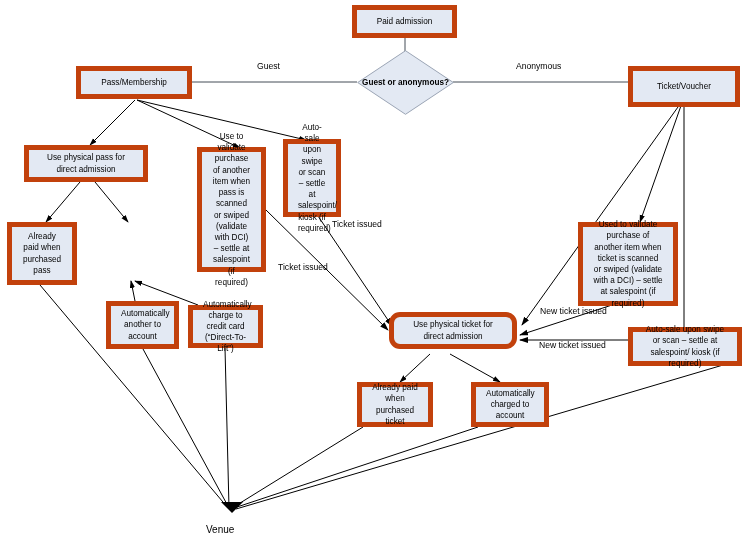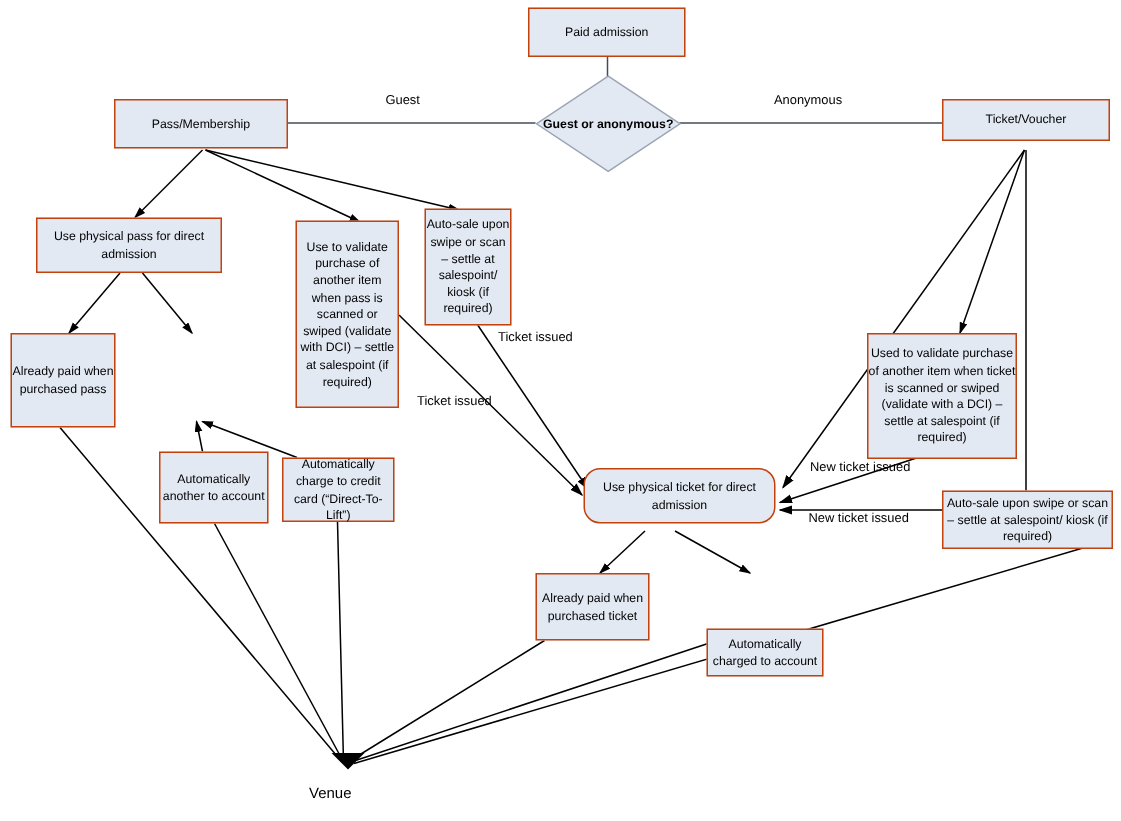--- a/index.html
+++ b/index.html
@@ -22,30 +22,30 @@
     position: absolute;
     left: 0;
     top: 0;
     width: 747px;
     height: 547px;
   }
   .node {
     position: absolute;
     box-sizing: border-box;
     background: #e3e9f3;
-    border: 1px solid #c2410c;
+    border: 5px solid #c2410c;
     display: flex;
     align-items: center;
     justify-content: center;
     text-align: center;
     font-size: 8.2px;
     line-height: 11.2px;
     color: #000000;
     z-index: 3;
-    padding: 1px 0;
+    padding: 1px 10px;
   }
   .node span {
     display: block;
     width: 100%;
   }
   .decision {
     position: absolute;
     z-index: 3;
   }
   .decision .diamond-shape {
@@ -156,21 +156,21 @@
     <svg class="diamond-shape" viewBox="0 0 97 65">
       <polygon points="48.5,0.7 96.3,32.5 48.5,64.3 0.7,32.5" fill="#e3e9f3" stroke="#9aa4b4" stroke-width="1"></polygon>
     </svg>
     <div class="dlabel">Guest or anonymous?</div>
   </div>
 
   <div class="node" style="left:76px; top:66px; width:116px; height:33px;">
     <span>Pass/Membership</span>
   </div>
 
-  <div class="node" style="left:628px; top:66px; width:112px; height:28px;">
+  <div class="node" style="left:628px; top:66px; width:112px; height:41px;">
     <span>Ticket/Voucher</span>
   </div>
 
   <div class="node" style="left:197px; top:147px; width:69px; height:125px;">
     <span>Use to validate purchase of another item when pass is scanned or swiped (validate with DCI) – settle at salespoint (if required)</span>
   </div>
 
   <div class="node" style="left:24px; top:145px; width:124px; height:37px;">
     <span>Use physical pass for direct admission</span>
   </div>
@@ -201,21 +201,21 @@
   </div>
 
   <div class="node" style="left:628px; top:327px; width:114px; height:39px;">
     <span>Auto-sale upon swipe or scan – settle at salespoint/ kiosk (if required)</span>
   </div>
 
   <div class="node" style="left:357px; top:382px; width:76px; height:45px;">
     <span>Already paid when purchased ticket</span>
   </div>
 
-  <div class="node" style="left:471px; top:382px; width:78px; height:32px;margin-top:37px;">
+  <div class="node" style="left:471px; top:382px; width:78px; height:45px;">
     <span>Automatically charged to account</span>
   </div>
 
   <div class="edge-label" style="left:257px; top:61px;">Guest</div>
 
   <div class="edge-label" style="left:516px; top:61px;">Anonymous</div>
 
   <div class="edge-label" style="left:332px; top:219px;">Ticket issued</div>
 
   <div class="edge-label" style="left:278px; top:262px;">Ticket issued</div>

